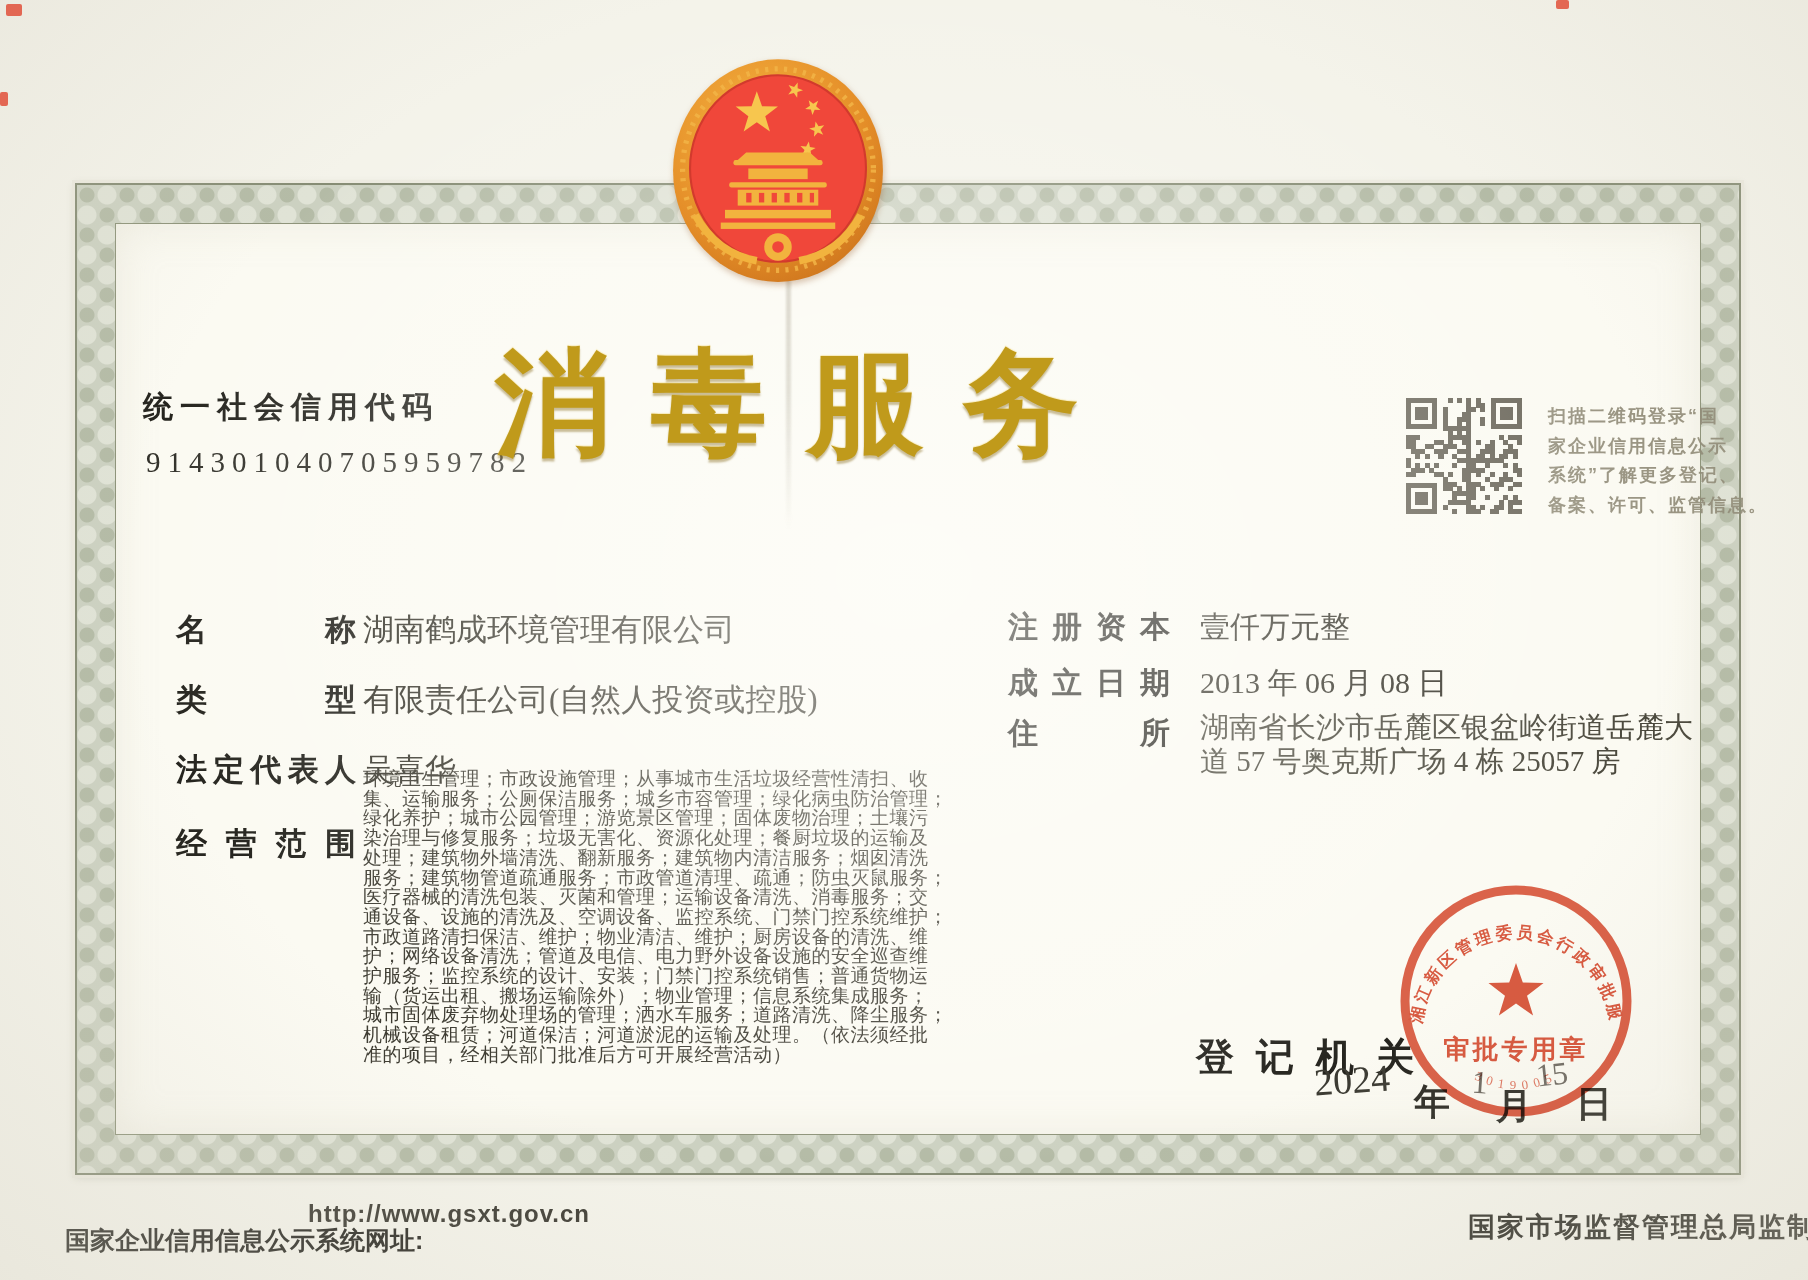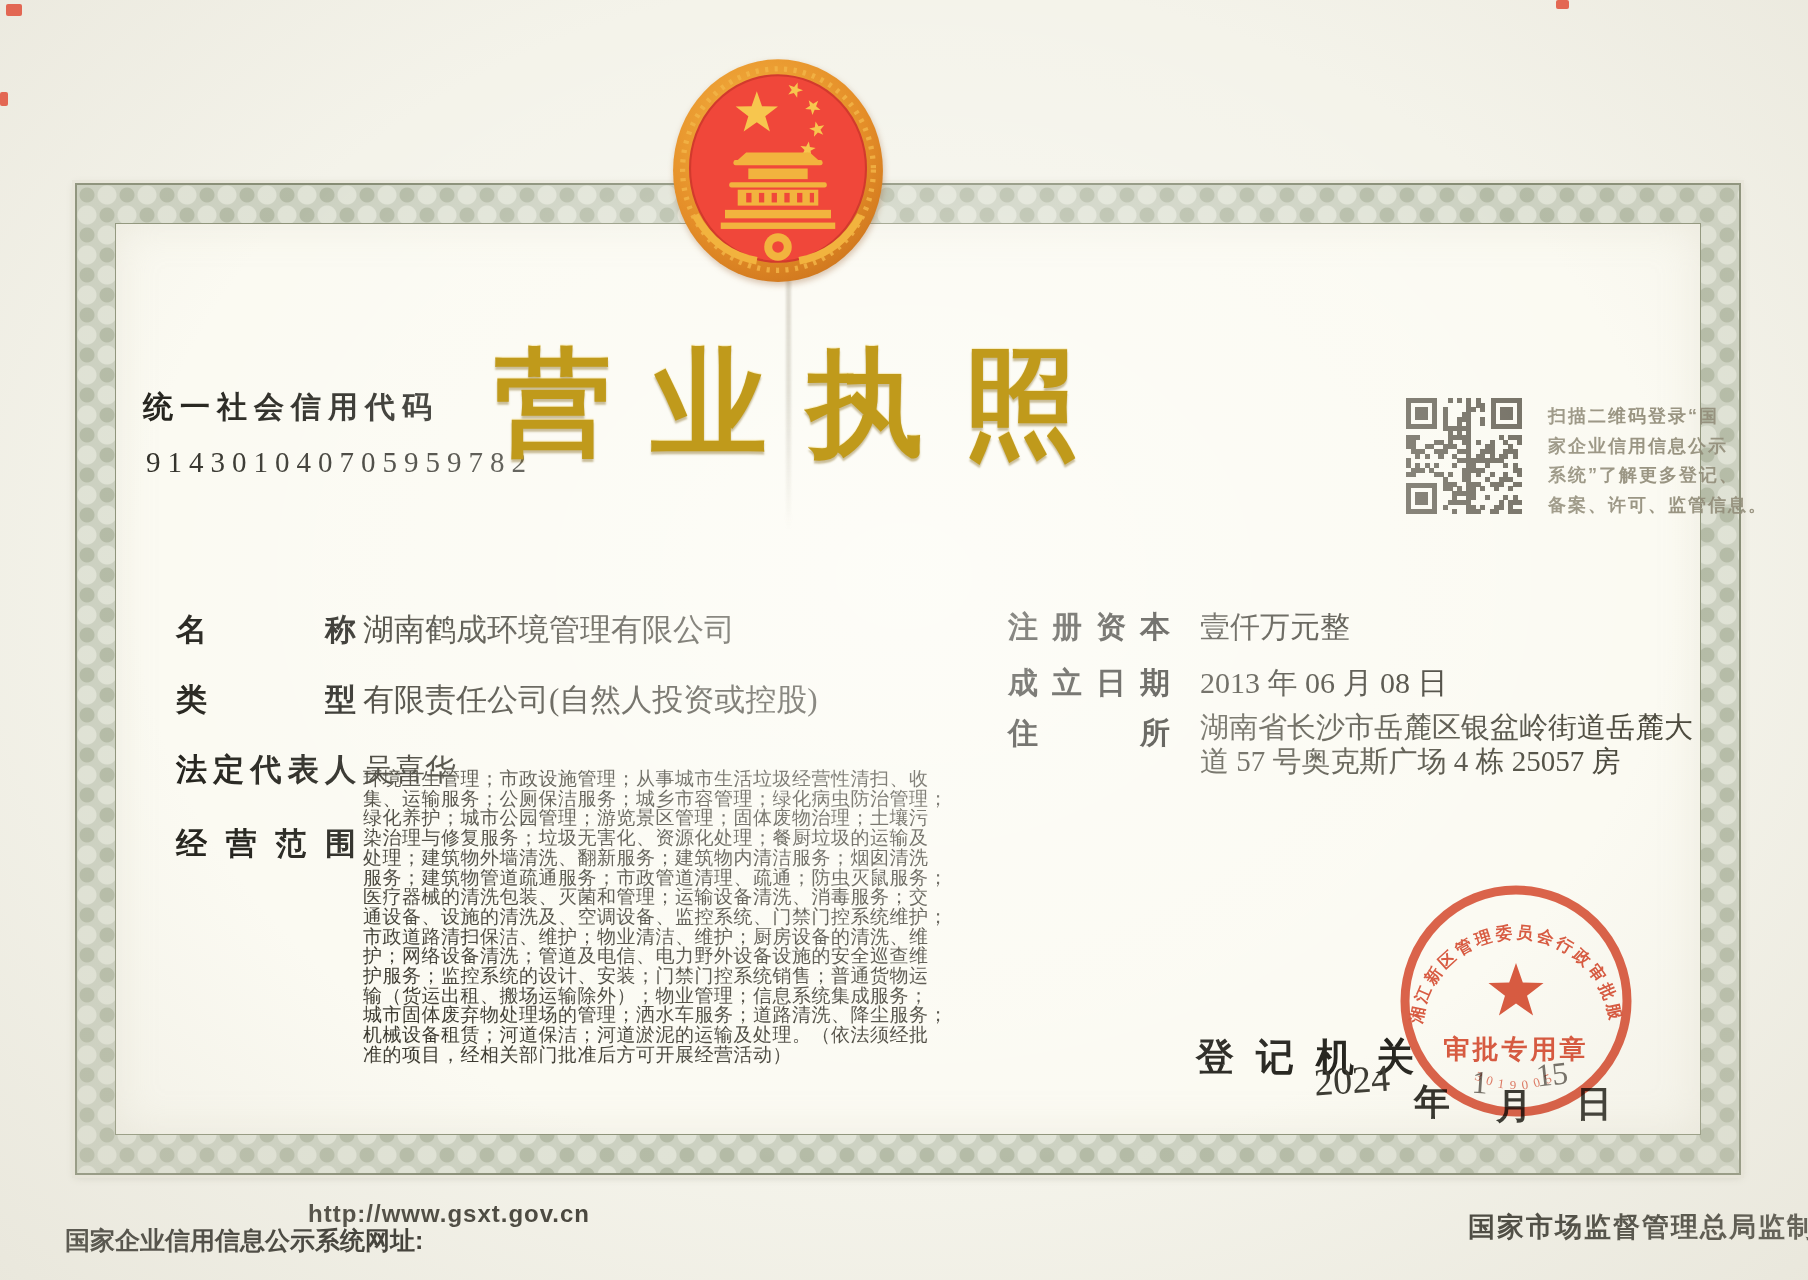--- a/index.html
+++ b/index.html
@@ -116,21 +116,21 @@
         <rect x="130" y="127" width="4" height="9"></rect>
       <circle cx="100" cy="178" r="5.5"></circle>
     </g>
   </svg>
 
   <div class="crease"></div>
 
   <div class="lab credit-label">统一社会信用代码</div>
   <div class="val credit-code">914301040705959782</div>
 
-  <div class="title">营业执照</div>
+  <div class="title">消毒服务</div>
 
   <div class="qr">
     <div class="qr-finder tl"></div>
     <div class="qr-finder tr"></div>
     <div class="qr-finder bl"></div>
   <div style="position:absolute;left:41.76px;top:0px;width:5.04px;height:5.04px;background:#4e4a3d"></div>
       <div style="position:absolute;left:51.04px;top:0px;width:5.04px;height:5.04px;background:#4e4a3d"></div>
       <div style="position:absolute;left:60.31999999999999px;top:0px;width:5.04px;height:5.04px;background:#4e4a3d"></div>
       <div style="position:absolute;left:69.6px;top:0px;width:5.04px;height:5.04px;background:#4e4a3d"></div>
       <div style="position:absolute;left:60.31999999999999px;top:4.64px;width:5.04px;height:5.04px;background:#4e4a3d"></div>

